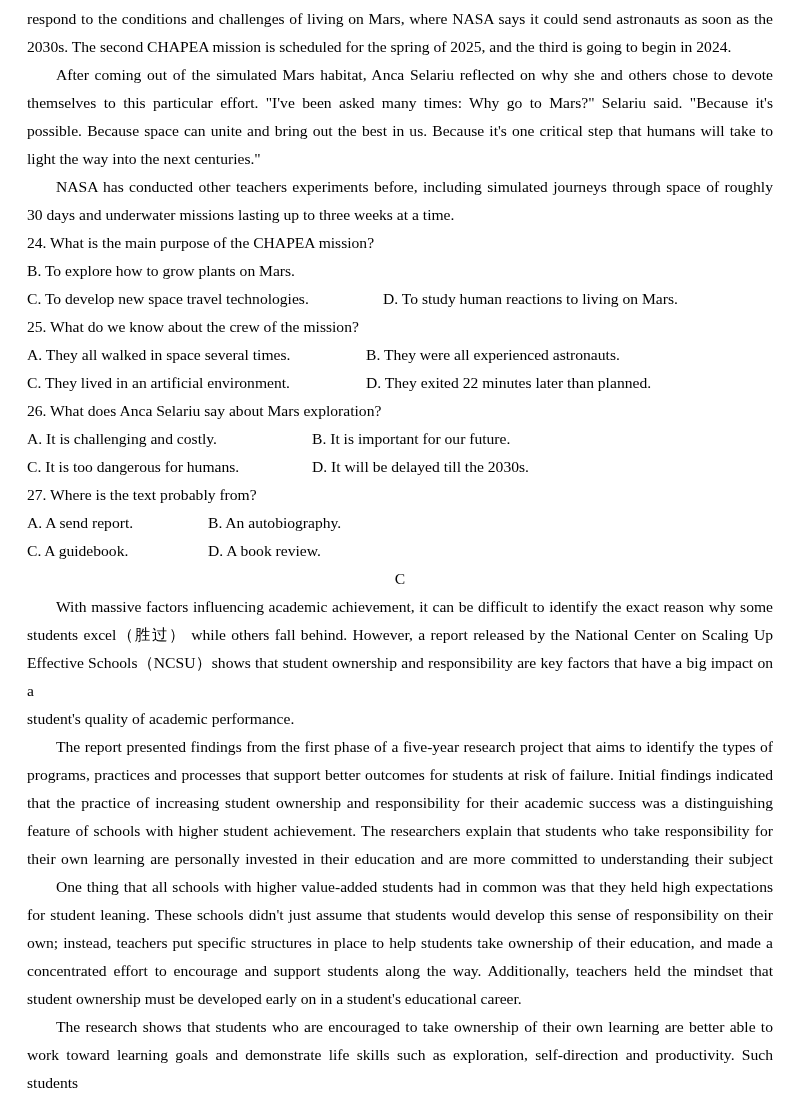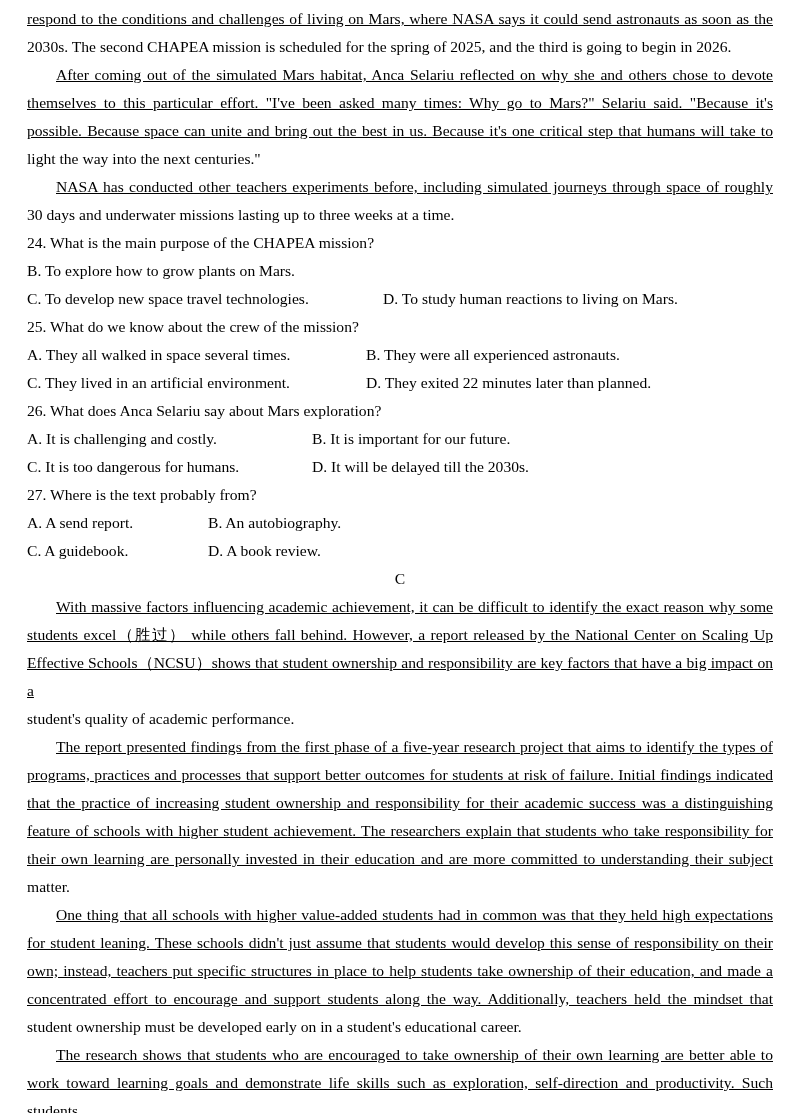--- a/index.html
+++ b/index.html
@@ -8,39 +8,39 @@
     width:800px;
     height:1113px;
     background:#ffffff;
     color:#000000;
     font-family:"Liberation Serif","DejaVu Serif",serif;
     font-size:15.6px;
     overflow:hidden;
   }
   .doc { padding:5px 27px 0 27px; }
   .ln { line-height:28px; min-height:28px; }
-  .j { text-align:justify; text-align-last:justify;text-decoration:underline; }
+  .j { text-align:justify; text-align-last:justify; }
   .ind { text-indent:29px; }
   .center { text-align:center; text-align-last:center; }
   .opt { display:flex; }
   .oc { display:block; flex:none; }
   .w356 { width:356px; }
   .w339 { width:339px; }
   .w285 { width:285px; }
   .w181 { width:181px; }
 </style>
 </head>
 <body>
 
 <div class="page">
   <div class="doc">
 
     <div>
       <div class="ln j">respond to the conditions and challenges of living on Mars, where NASA says it could send astronauts as soon as the</div>
-      <div class="ln">2030s. The second CHAPEA mission is scheduled for the spring of 2025, and the third is going to begin in 2026.</div>
+      <div class="ln">2030s. The second CHAPEA mission is scheduled for the spring of 2025, and the third is going to begin in 2024.</div>
       <div class="ln j ind">After coming out of the simulated Mars habitat, Anca Selariu reflected on why she and others chose to devote</div>
       <div class="ln j">themselves to this particular effort. "I've been asked many times: Why go to Mars?" Selariu said. "Because it's</div>
       <div class="ln j">possible. Because space can unite and bring out the best in us. Because it's one critical step that humans will take to</div>
       <div class="ln">light the way into the next centuries."</div>
       <div class="ln j ind">NASA has conducted other teachers experiments before, including simulated journeys through space of roughly</div>
       <div class="ln">30 days and underwater missions lasting up to three weeks at a time.</div>
     </div>
 
     <div>
       <div class="ln">24. What is the main purpose of the CHAPEA mission?</div>
@@ -95,21 +95,20 @@
       <div class="ln j ind">With massive factors influencing academic achievement, it can be difficult to identify the exact reason why some</div>
       <div class="ln j">students excel（胜过） while others fall behind. However, a report released by the National Center on Scaling Up</div>
       <div class="ln j">Effective Schools（NCSU）shows that student ownership and responsibility are key factors that have a big impact on a</div>
       <div class="ln">student's quality of academic performance.</div>
 
       <div class="ln j ind">The report presented findings from the first phase of a five-year research project that aims to identify the types of</div>
       <div class="ln j">programs, practices and processes that support better outcomes for students at risk of failure. Initial findings indicated</div>
       <div class="ln j">that the practice of increasing student ownership and responsibility for their academic success was a distinguishing</div>
       <div class="ln j">feature of schools with higher student achievement. The researchers explain that students who take responsibility for</div>
       <div class="ln j">their own learning are personally invested in their education and are more committed to understanding their subject</div>
-      <div class="ln">matter.</div>
 
       <div class="ln j ind">One thing that all schools with higher value-added students had in common was that they held high expectations</div>
       <div class="ln j">for student leaning. These schools didn't just assume that students would develop this sense of responsibility on their</div>
       <div class="ln j">own; instead, teachers put specific structures in place to help students take ownership of their education, and made a</div>
       <div class="ln j">concentrated effort to encourage and support students along the way. Additionally, teachers held the mindset that</div>
       <div class="ln">student ownership must be developed early on in a student's educational career.</div>
 
       <div class="ln j ind">The research shows that students who are encouraged to take ownership of their own learning are better able to</div>
       <div class="ln j">work toward learning goals and demonstrate life skills such as exploration, self-direction and productivity. Such students</div>
     </div>

